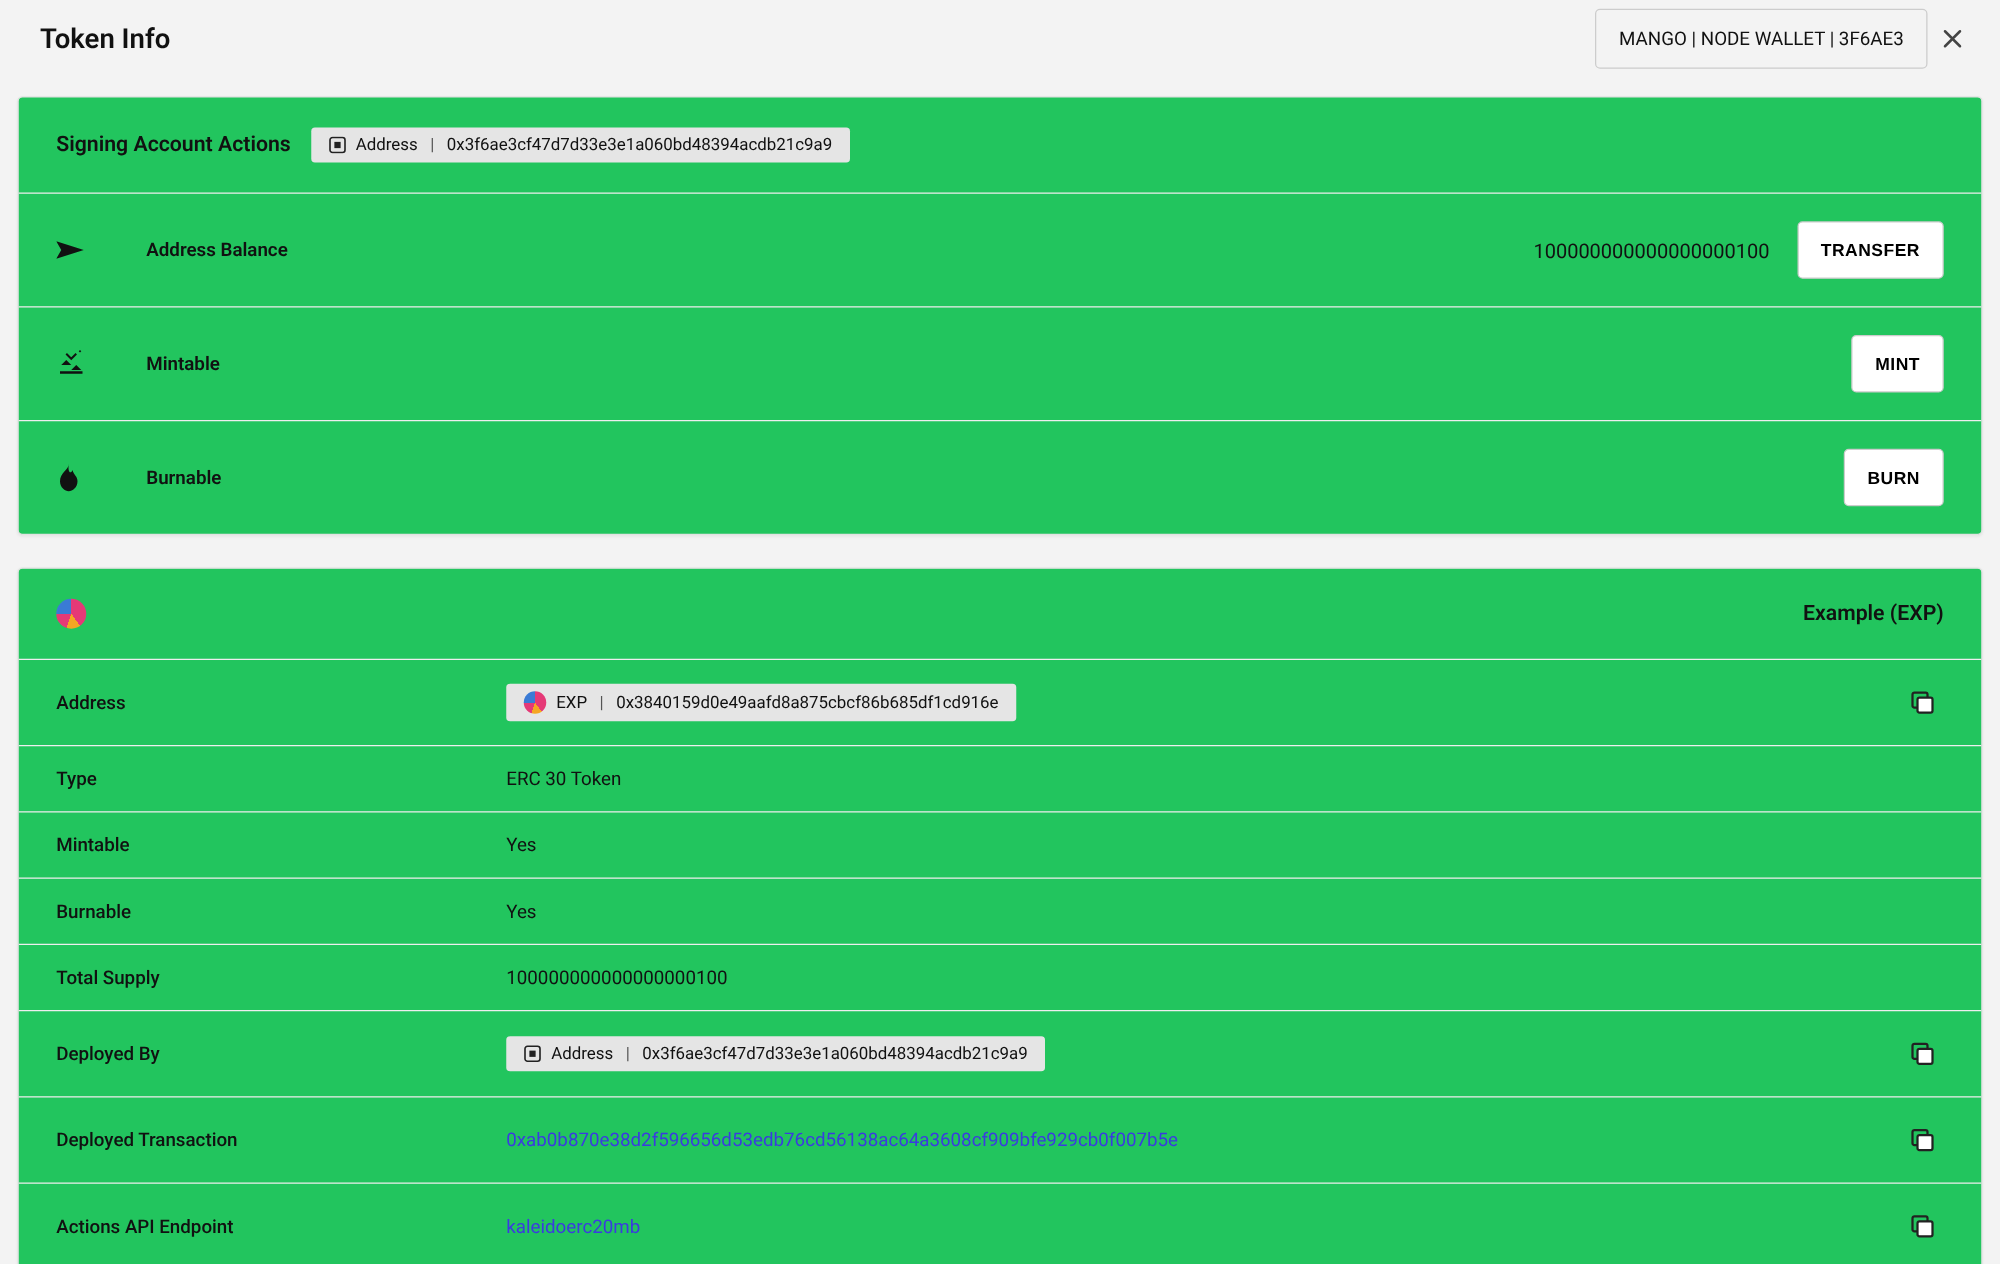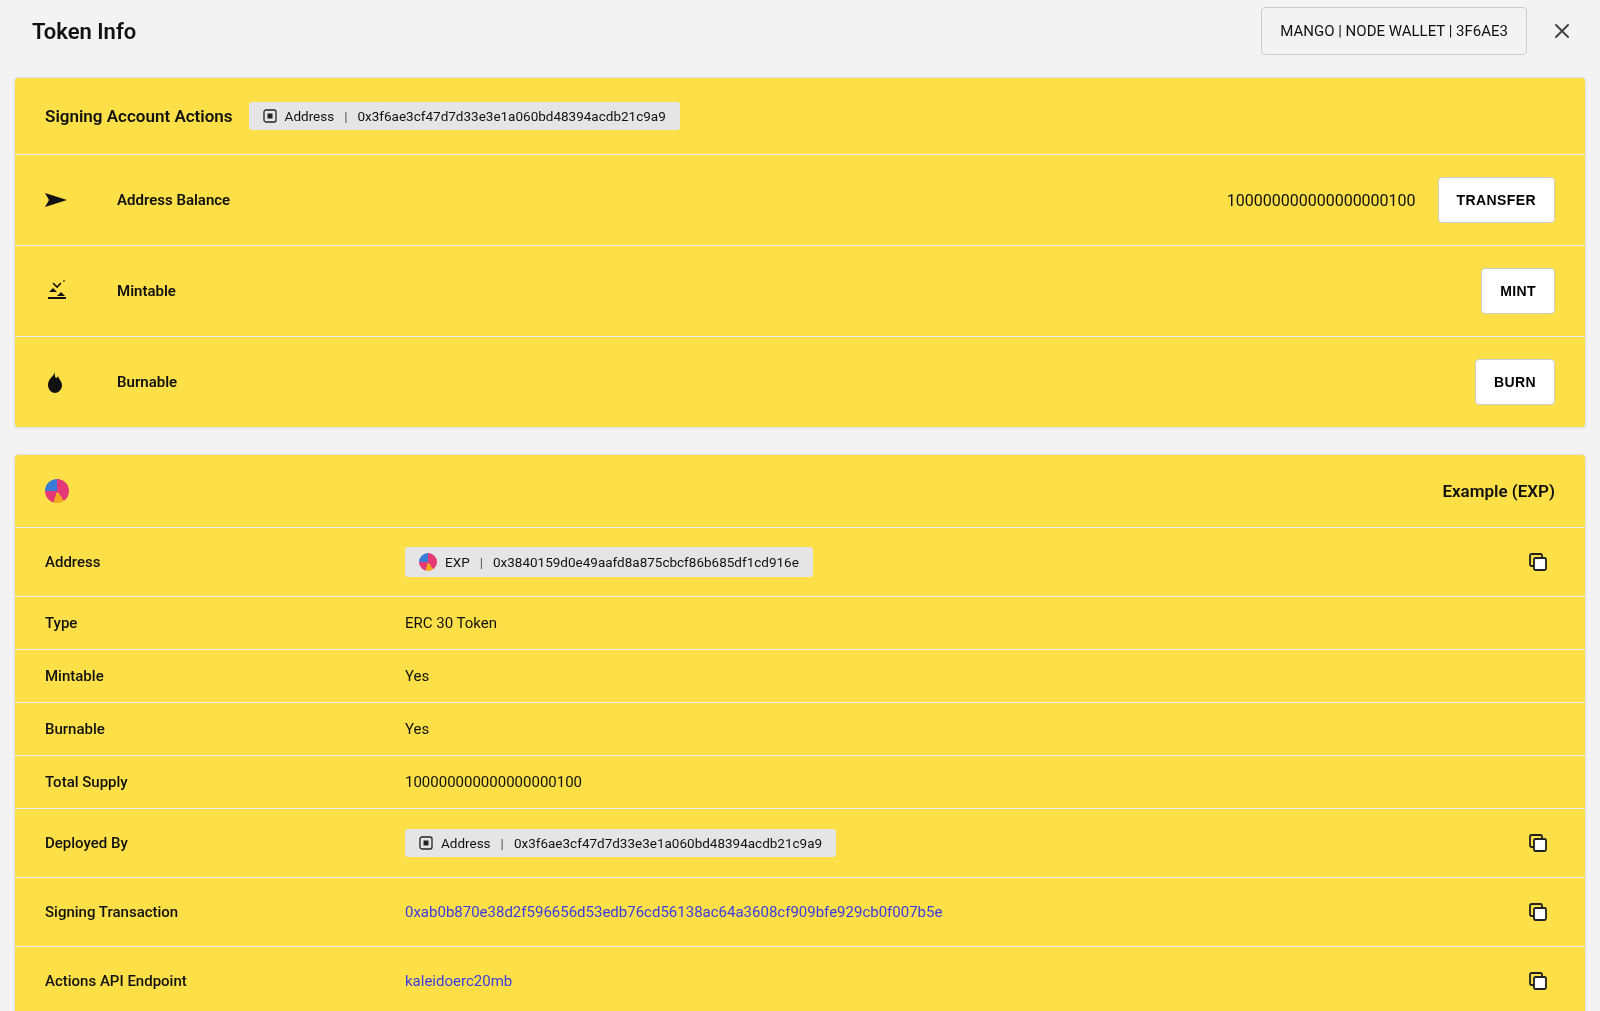--- a/index.html
+++ b/index.html
@@ -12,34 +12,34 @@
   .page { width: 1600px; padding: 0 14px 40px 14px; }
 
   
   .topbar {
     display: flex;
     align-items: center;
     justify-content: space-between;
     padding: 7px 8px 22px 18px;
   }
   .page-title { font-size: 22px; font-weight: 600; }
-  .wallet-group { display: flex; align-items: center; gap: 19px; }
+  .wallet-group { display: flex; align-items: center; gap: 4px; }
   .wallet-chip {
     border: 1px solid #ccc;
     border-radius: 4px;
     padding: 14px 18px;
     font-size: 15px;
     background: #f3f3f3;
     cursor: pointer;
   }
   .close-x { font-size: 22px; color: #444; cursor: pointer; padding: 6px; }
 
   
   .card {
-    background: #fde047;
+    background: #22c55e;
     border: 1px solid #e2e2e2;
     border-radius: 4px;
     margin: 0 0 26px 0;
     box-shadow: 0 1px 2px rgba(0,0,0,0.05);
   }
   .card-header {
     display: flex;
     align-items: center;
     gap: 16px;
     padding: 24px 30px;
@@ -252,21 +252,21 @@
       </div>
       <div class="copy-btn">
         <svg width="22" height="22" viewBox="0 0 22 22">
             <rect x="3" y="3" width="12" height="12" rx="1.5" fill="none" stroke="#222" stroke-width="1.8"></rect>
             <rect x="7" y="7" width="12" height="12" rx="1.5" fill="#fff" stroke="#222" stroke-width="1.8"></rect>
           </svg>
       </div>
     </div>
 
     <div class="detail-row">
-      <div class="detail-key">Signing Transaction</div>
+      <div class="detail-key">Deployed Transaction</div>
       <div class="detail-val link">0xab0b870e38d2f596656d53edb76cd56138ac64a3608cf909bfe929cb0f007b5e</div>
       <div class="copy-btn">
         <svg width="22" height="22" viewBox="0 0 22 22">
             <rect x="3" y="3" width="12" height="12" rx="1.5" fill="none" stroke="#222" stroke-width="1.8"></rect>
             <rect x="7" y="7" width="12" height="12" rx="1.5" fill="#fff" stroke="#222" stroke-width="1.8"></rect>
           </svg>
       </div>
     </div>
 
     <div class="detail-row">

